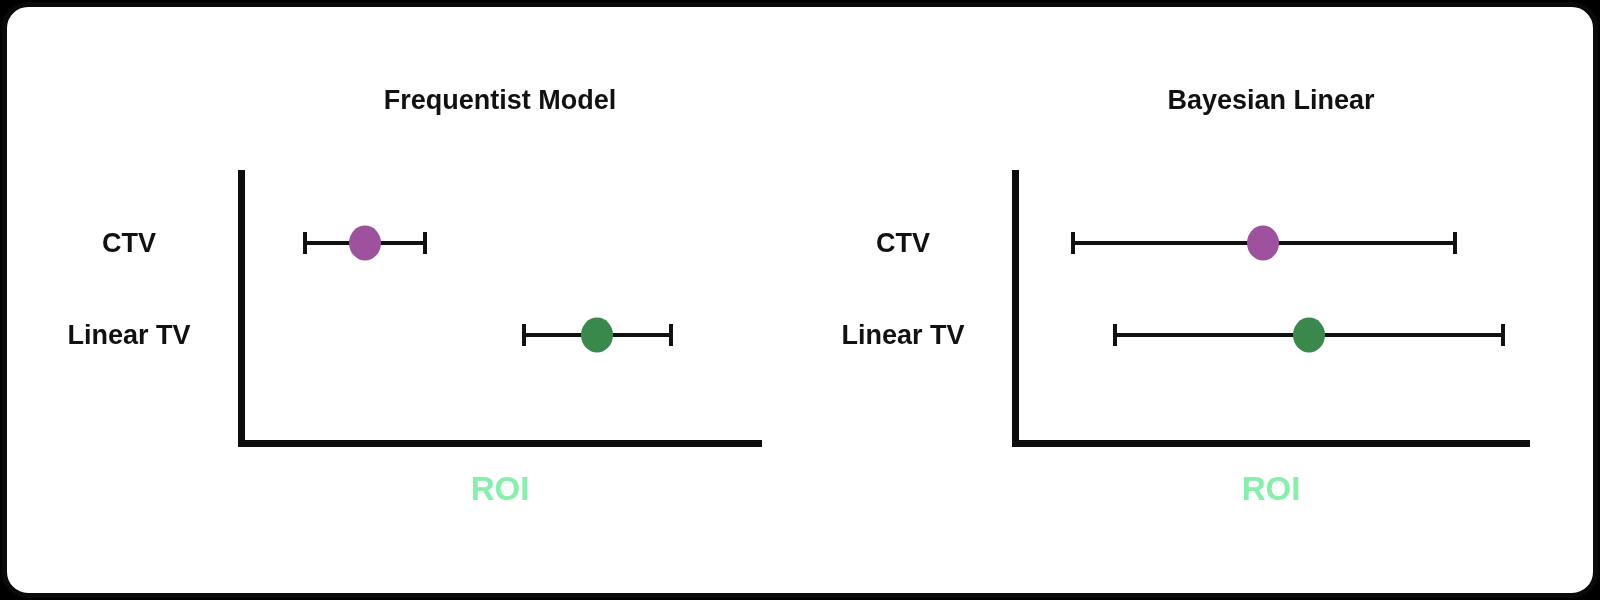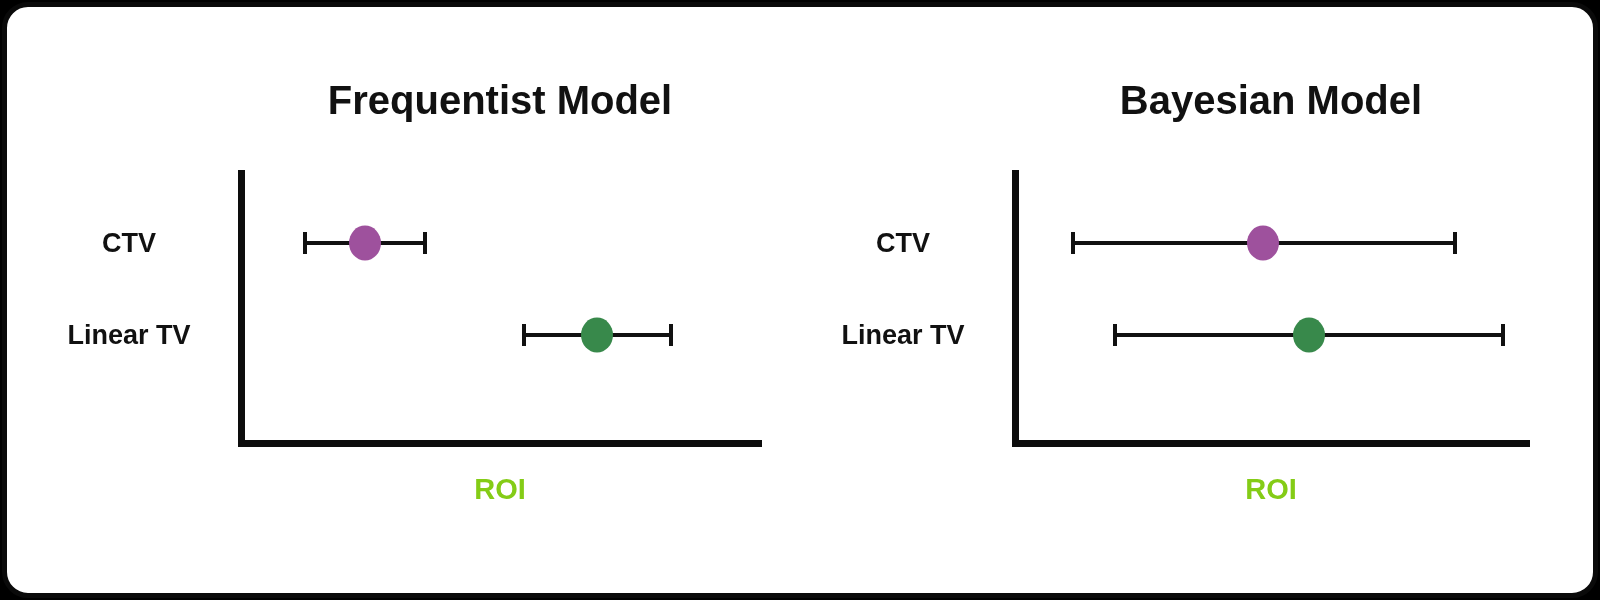--- a/index.html
+++ b/index.html
@@ -10,25 +10,25 @@
     font-family:"Liberation Sans","DejaVu Sans",sans-serif;
     color:#111;
   }
   .card {
     position:absolute; left:2px; top:2px; right:2px; bottom:2px;
     background:#fff; border:5px solid #0a0a0a; border-radius:26px;
     box-sizing:border-box;
   }
   .panel-title {
     position:absolute; height:44px; line-height:44px;
-    text-align:center; font-size:40px; font-weight:700; color:#111;
+    text-align:center; font-size:27px; font-weight:700; color:#111;
   }
   .x-label {
     position:absolute; height:44px; line-height:44px;
-    text-align:center; font-size:29px; font-weight:700; color:#84cc16;
+    text-align:center; font-size:33px; font-weight:700; color:#86efac;
   }
   .plot { position:absolute;text-decoration:underline; }
   .y-axis {
     position:absolute; left:0; top:0; width:7px; height:100%;
     background:#0d0d0d;
   }
   .x-axis {
     position:absolute; left:0; bottom:0; width:100%; height:7px;
     background:#0d0d0d;
   }
@@ -74,21 +74,21 @@
         <div class="dot" style="left: 127.332px; top: 73.128px; background: rgb(158, 81, 157);"></div>
         <div class="eb-line" style="left: 286.104px; width: 146.72px; top: 165.092px;"></div>
         <div class="eb-cap" style="left: 286.104px; top: 165.092px;"></div>
         <div class="eb-cap" style="left: 432.824px; top: 165.092px;"></div>
         <div class="dot" style="left: 359.464px; top: 165.092px; background: rgb(56, 137, 75);"></div>
       </div>
     <div class="x-label" style="left:238px; top:467px; width:524px;">ROI</div>
   </section>
 
   <section>
-    <h2 class="panel-title" style="left:1012px; top:78px; width:518px; margin:0;">Bayesian Model</h2>
+    <h2 class="panel-title" style="left:1012px; top:78px; width:518px; margin:0;">Bayesian Linear</h2>
     <div class="plot" style="left:1012px; top:170px; width:518px; height:277px;">
       <div class="y-axis"></div>
       <div class="x-axis"></div>
       <div class="cat-labels">
           <div class="cat-label" style="top: 73.128px;">CTV</div>
           <div class="cat-label" style="top: 165.092px;">Linear TV</div>
         </div>
     <div class="eb-line" style="left: 61.124px; width: 381.766px; top: 73.128px;"></div>
         <div class="eb-cap" style="left: 61.124px; top: 73.128px;"></div>
         <div class="eb-cap" style="left: 442.89px; top: 73.128px;"></div>

